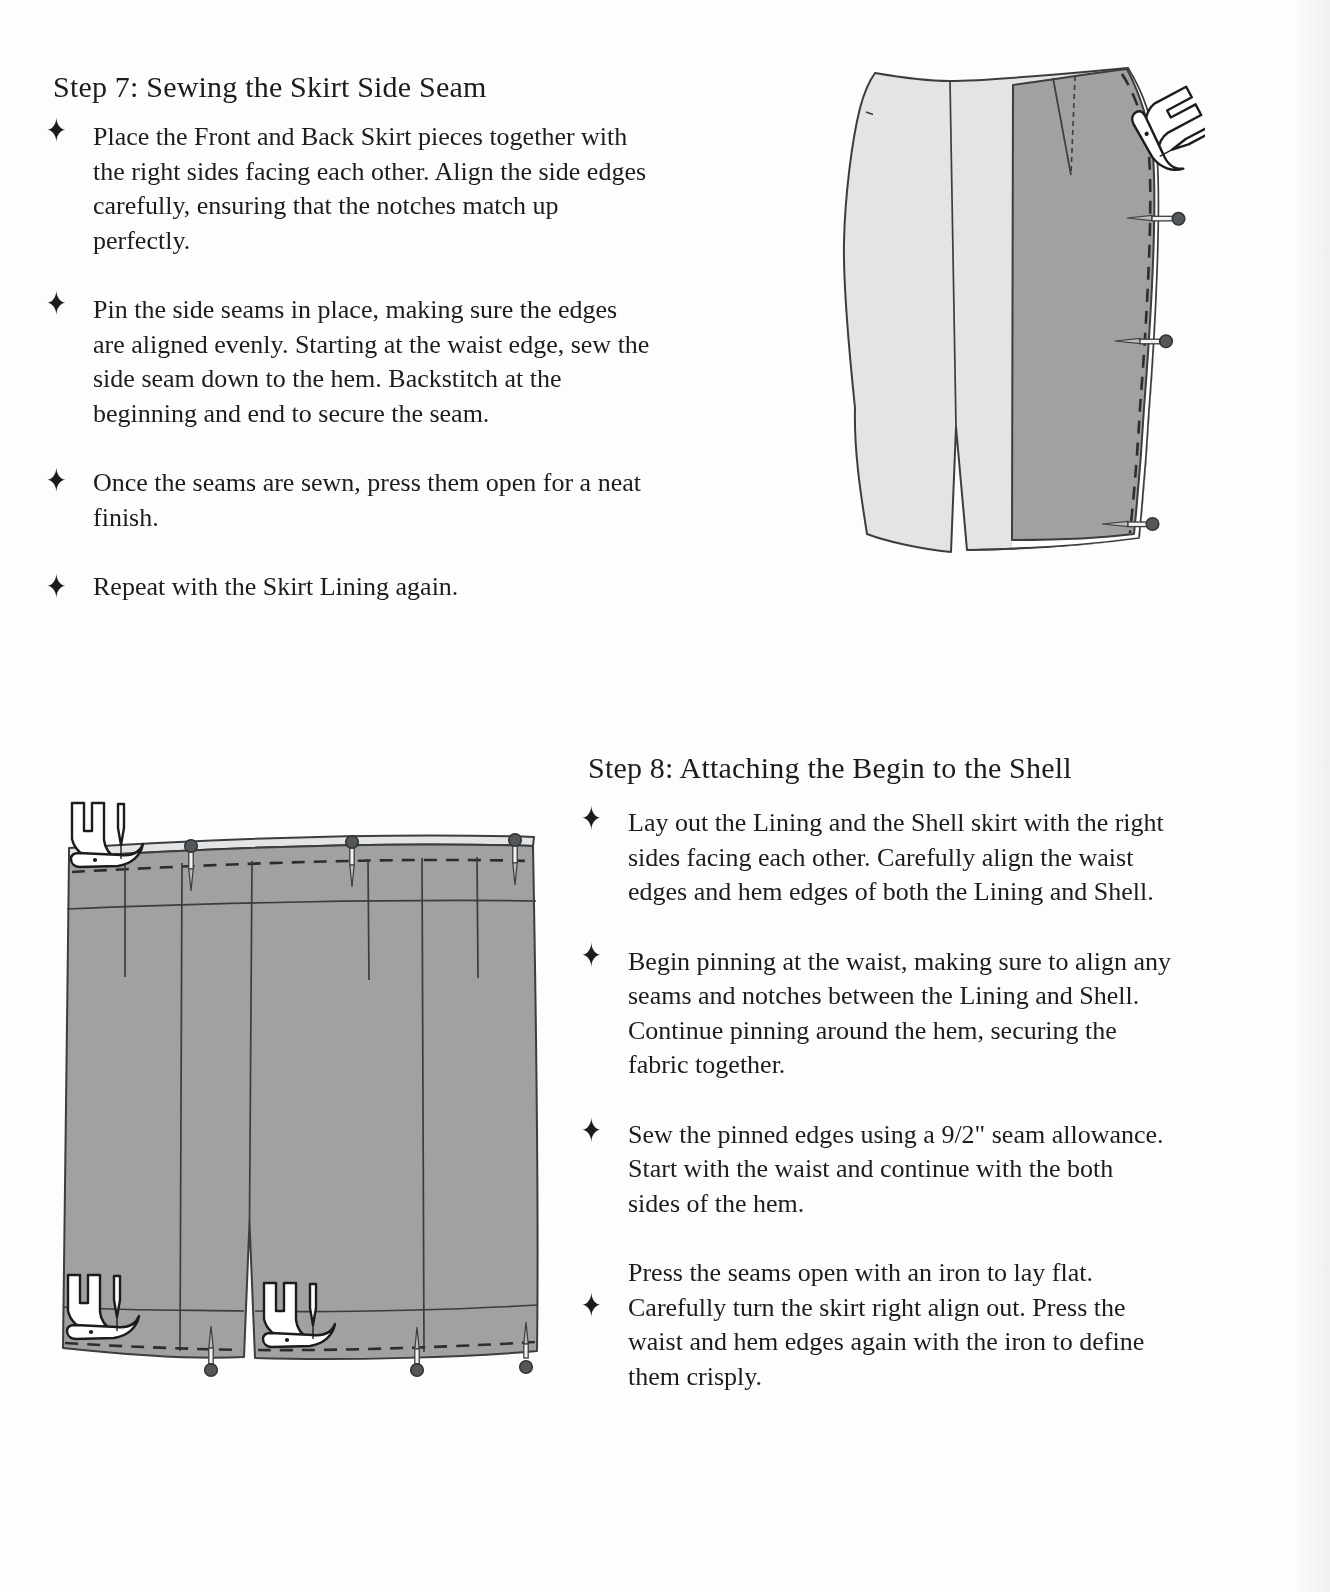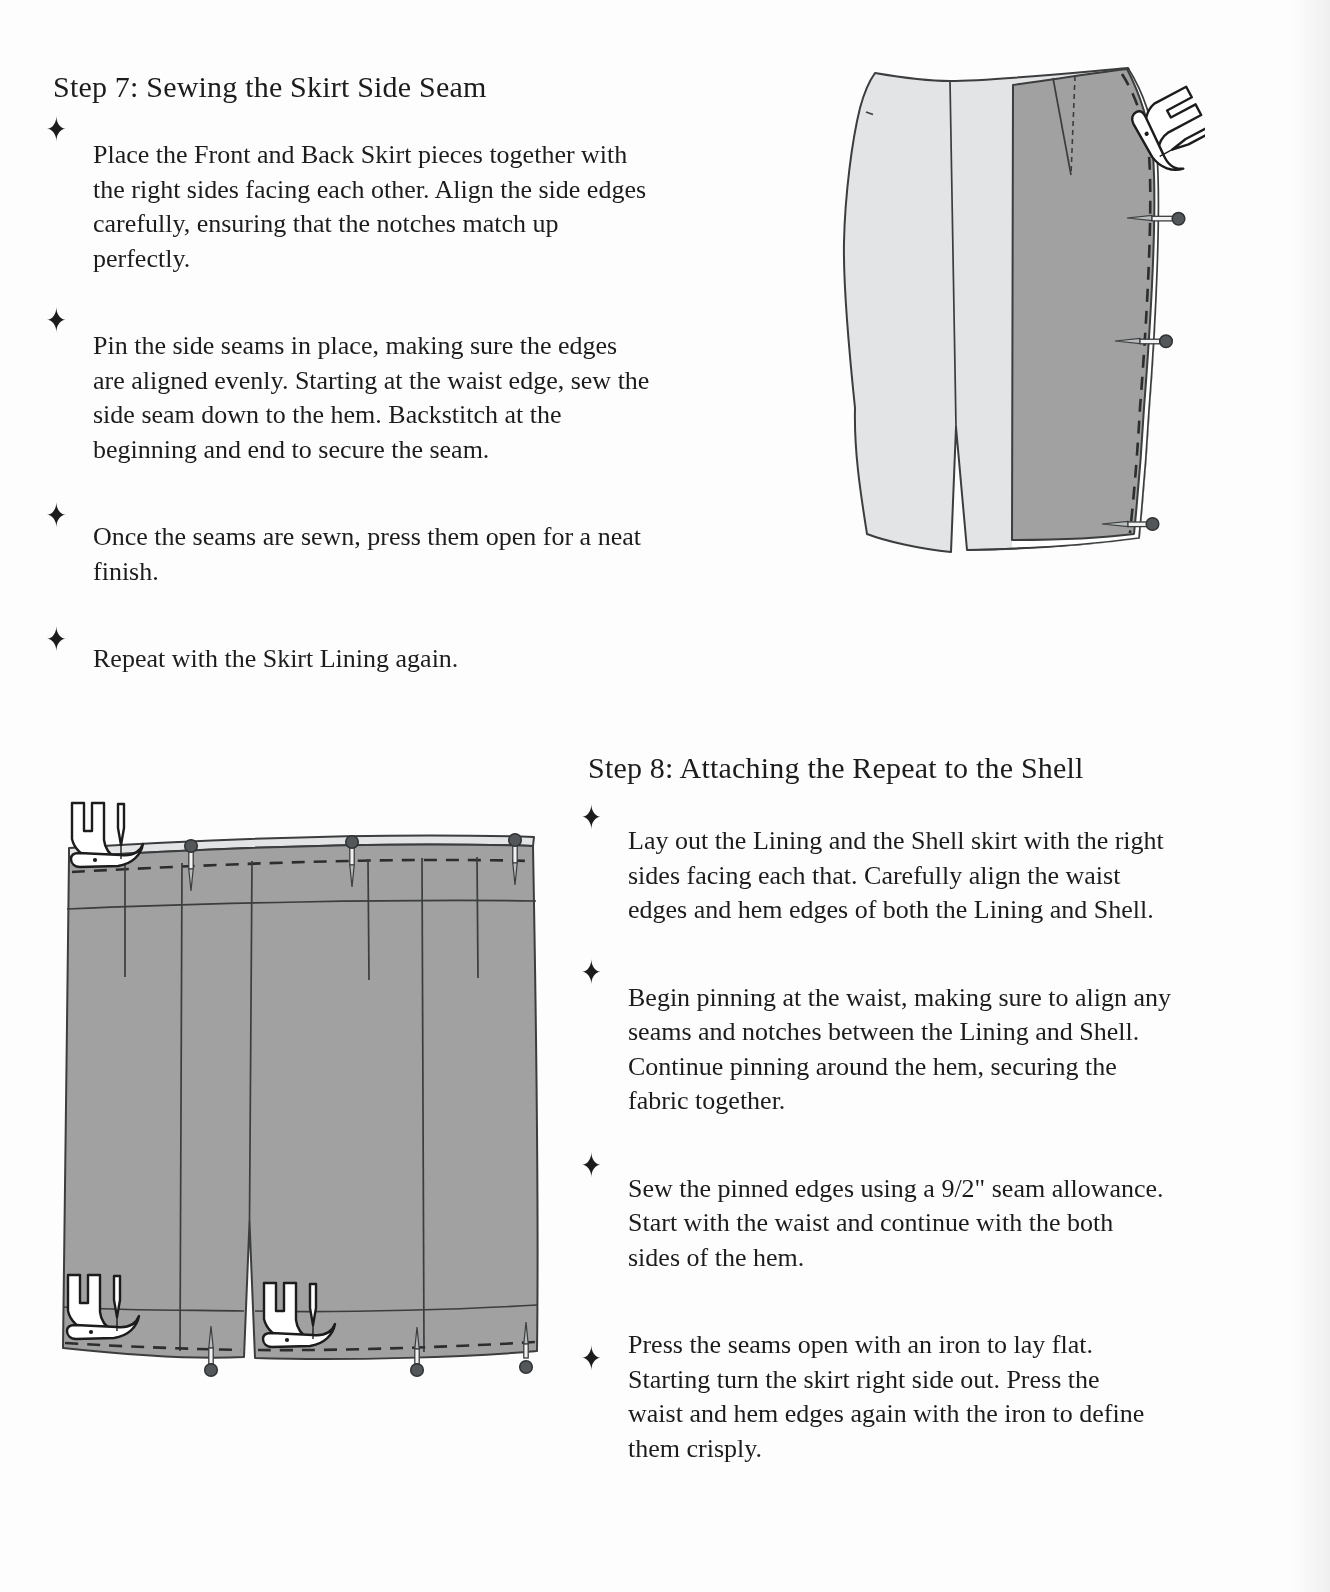--- a/index.html
+++ b/index.html
@@ -14,21 +14,21 @@
   .section-title{position:absolute;font-size:30px;font-weight:400;letter-spacing:.2px;white-space:nowrap;}
   #title7{left:53px;top:50px;}
   #title8{left:588px;top:731px;}
   .bullet-list{position:absolute;list-style:none;margin:0;padding:0;}
   #list7{left:46px;top:120px;width:720px;}
   #list8{left:581px;top:806px;width:700px;}
   .bullet-list li{display:flex;margin:0 0 35px 0;}
   .star{flex:0 0 47px;font-family:"DejaVu Sans",sans-serif;font-size:30px;line-height:34.5px;
         transform:scaleX(.82) scaleY(1.12);transform-origin:left center;}
   .offset-star{padding-top:35px;}
-  .bullet-text{flex:1;font-size:26px;line-height:34.5px;white-space:pre-line;margin-top:18px;}
+  .bullet-text{flex:1;font-size:26px;line-height:34.5px;white-space:pre-line;}
   .fig{position:absolute;}
   #fig-side-seam{left:840px;top:60px;}
   #fig-lining{left:50px;top:780px;}
   .outline{stroke:#3b3d3e;stroke-width:2;stroke-linejoin:round;}
   .thin{stroke:#3b3d3e;stroke-width:1.7;fill:none;}
   .stitch{fill:none;stroke:#2c2d2e;stroke-width:2.6;stroke-dasharray:13 9;}
   .dartdash{fill:none;stroke:#3b3d3e;stroke-width:1.6;stroke-dasharray:5 4;}
   .sliver{fill:none;stroke:#ffffff;stroke-width:6;}
   .pin-shaft{fill:#f2f2f2;stroke:#3b3d3e;stroke-width:1.3;}
   .pin-point{fill:#b9bcbd;stroke:#3b3d3e;stroke-width:1.2;}
@@ -62,46 +62,46 @@
     <span class="star">✦</span>
     <span class="bullet-text">Once the seams are sewn, press them open for a neat
 finish.</span>
   </li>
   <li>
     <span class="star">✦</span>
     <span class="bullet-text">Repeat with the Skirt Lining again.</span>
   </li>
 </ul>
 
-<h1 class="section-title" id="title8">Step 8: Attaching the Repeat to the Shell</h1>
+<h1 class="section-title" id="title8">Step 8: Attaching the Begin to the Shell</h1>
 
 <ul class="bullet-list" id="list8">
   <li>
     <span class="star">✦</span>
     <span class="bullet-text">Lay out the Lining and the Shell skirt with the right
-sides facing each that. Carefully align the waist
+sides facing each other. Carefully align the waist
 edges and hem edges of both the Lining and Shell.</span>
   </li>
   <li>
     <span class="star">✦</span>
     <span class="bullet-text">Begin pinning at the waist, making sure to align any
 seams and notches between the Lining and Shell.
 Continue pinning around the hem, securing the
 fabric together.</span>
   </li>
   <li>
     <span class="star">✦</span>
     <span class="bullet-text">Sew the pinned edges using a 9/2" seam allowance.
 Start with the waist and continue with the both
 sides of the hem.</span>
   </li>
   <li>
     <span class="star offset-star">✦</span>
     <span class="bullet-text">Press the seams open with an iron to lay flat.
-Starting turn the skirt right side out. Press the
+Carefully turn the skirt right align out. Press the
 waist and hem edges again with the iron to define
 them crisply.</span>
   </li>
 </ul>
 
 <svg class="fig" id="fig-side-seam" width="365" height="540" viewBox="0 0 365 540">
   <defs>
     <g id="foot">
       <path class="footpart" d="M6,3 L18,3 L18,31 L26,31 L26,3 L38,3 L38,40 C39,49 44,55 51,59 L30,61 C15,56 8,48 6,39 Z"></path>
       <path class="footpart" d="M13,53 L55,55 C66,56 74,52 77,44 C75,55 66,64 52,66 L14,67 C8,67 5,63 5,59 C5,55 8,53 13,53 Z"></path>

